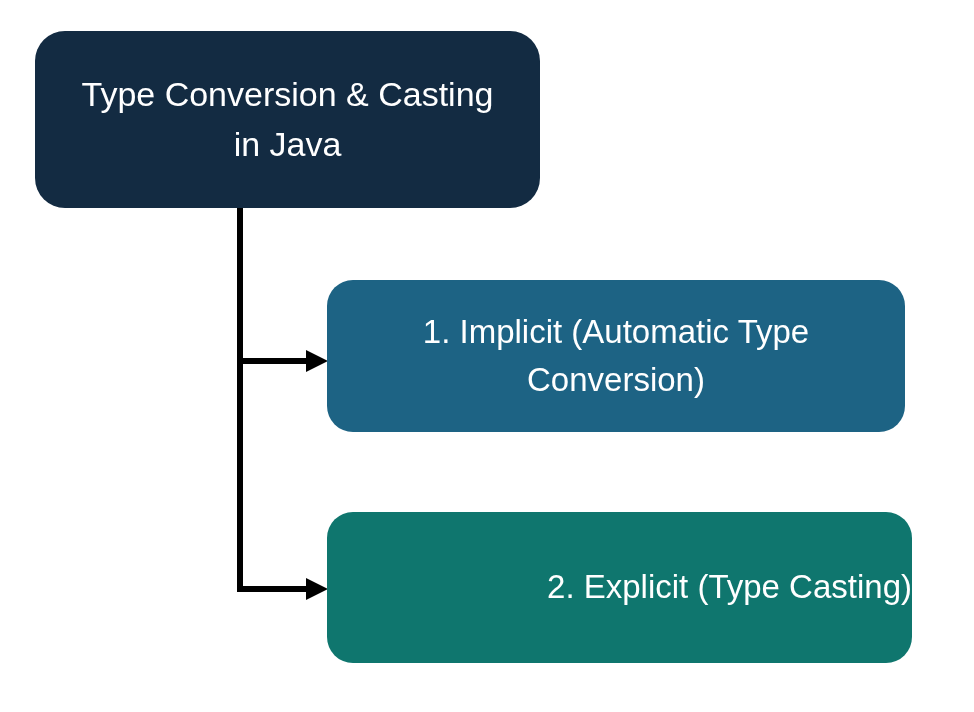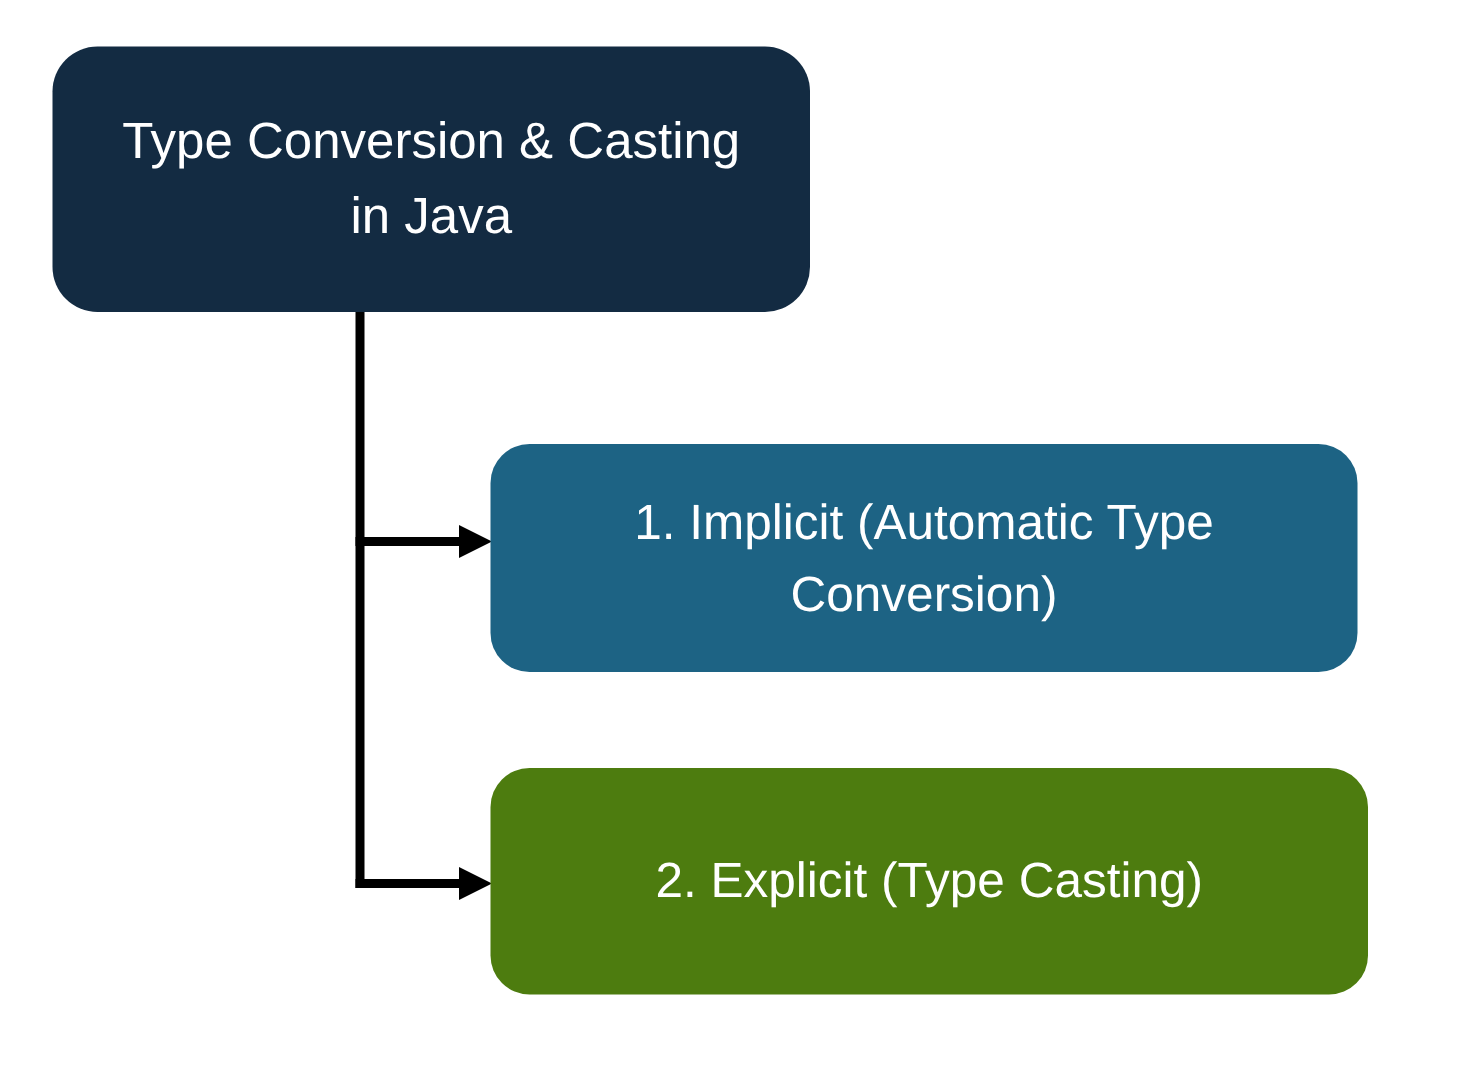--- a/index.html
+++ b/index.html
@@ -46,21 +46,21 @@
   .node-root {
     left: 35px;
     top: 31px;
     width: 505px;
     height: 177px;
     border-radius: 30px;
     font-size: 34px;
   }
   .node-implicit {
     left: 327px;
-    top: 296px;
+    top: 280px;
     width: 578px;
     height: 152px;
     border-radius: 26px;
     font-size: 33px;
   }
   .node-explicit {
     left: 327px;
     top: 512px;
     width: 585px;
     height: 151px;
@@ -84,17 +84,17 @@
   <div class="node node-root" style="background-color: rgb(19, 43, 66);">
     <span class="label">Type Conversion &amp; Casting
 in Java</span>
   </div>
 
   <div class="node node-implicit" style="background-color: rgb(29, 99, 132);">
     <span class="label">1. Implicit (Automatic Type
 Conversion)</span>
   </div>
 
-  <div class="node node-explicit" style="background-color: #4d7c0f;">
+  <div class="node node-explicit" style="background-color: #0f766e; justify-content: flex-end;">
     <span class="label">2. Explicit (Type Casting)</span>
   </div>
 
 </div>
 
 </body></html>

